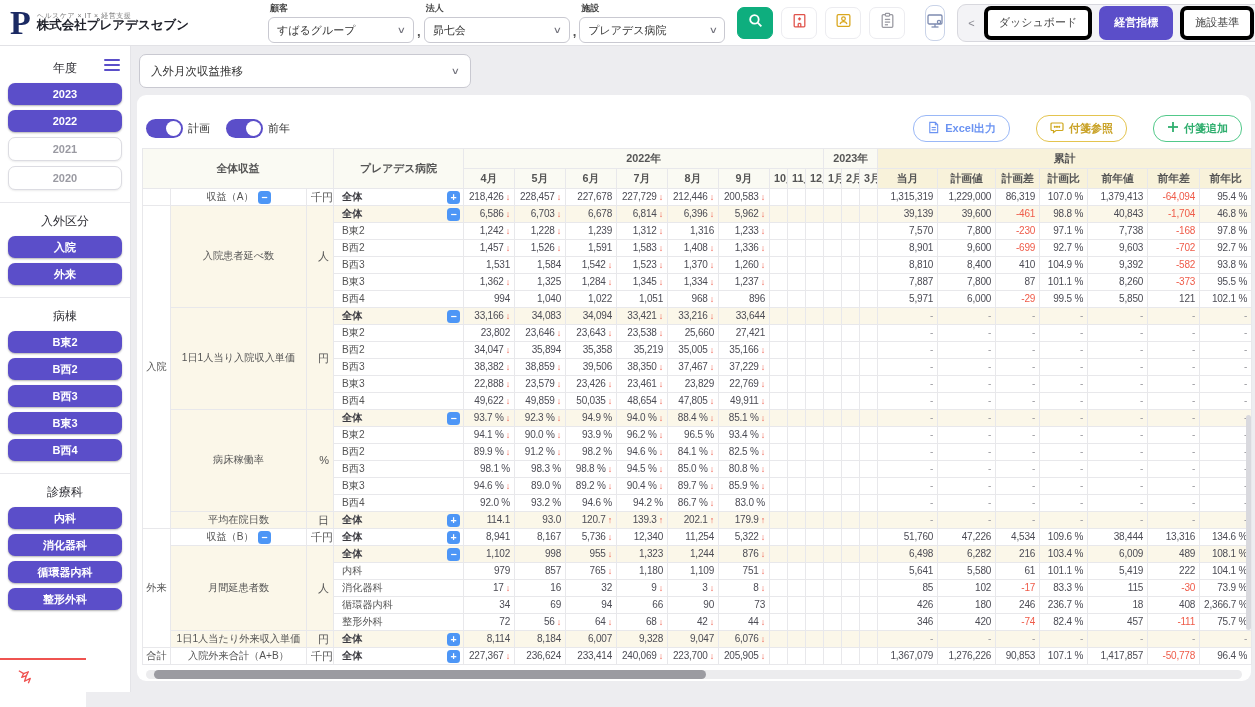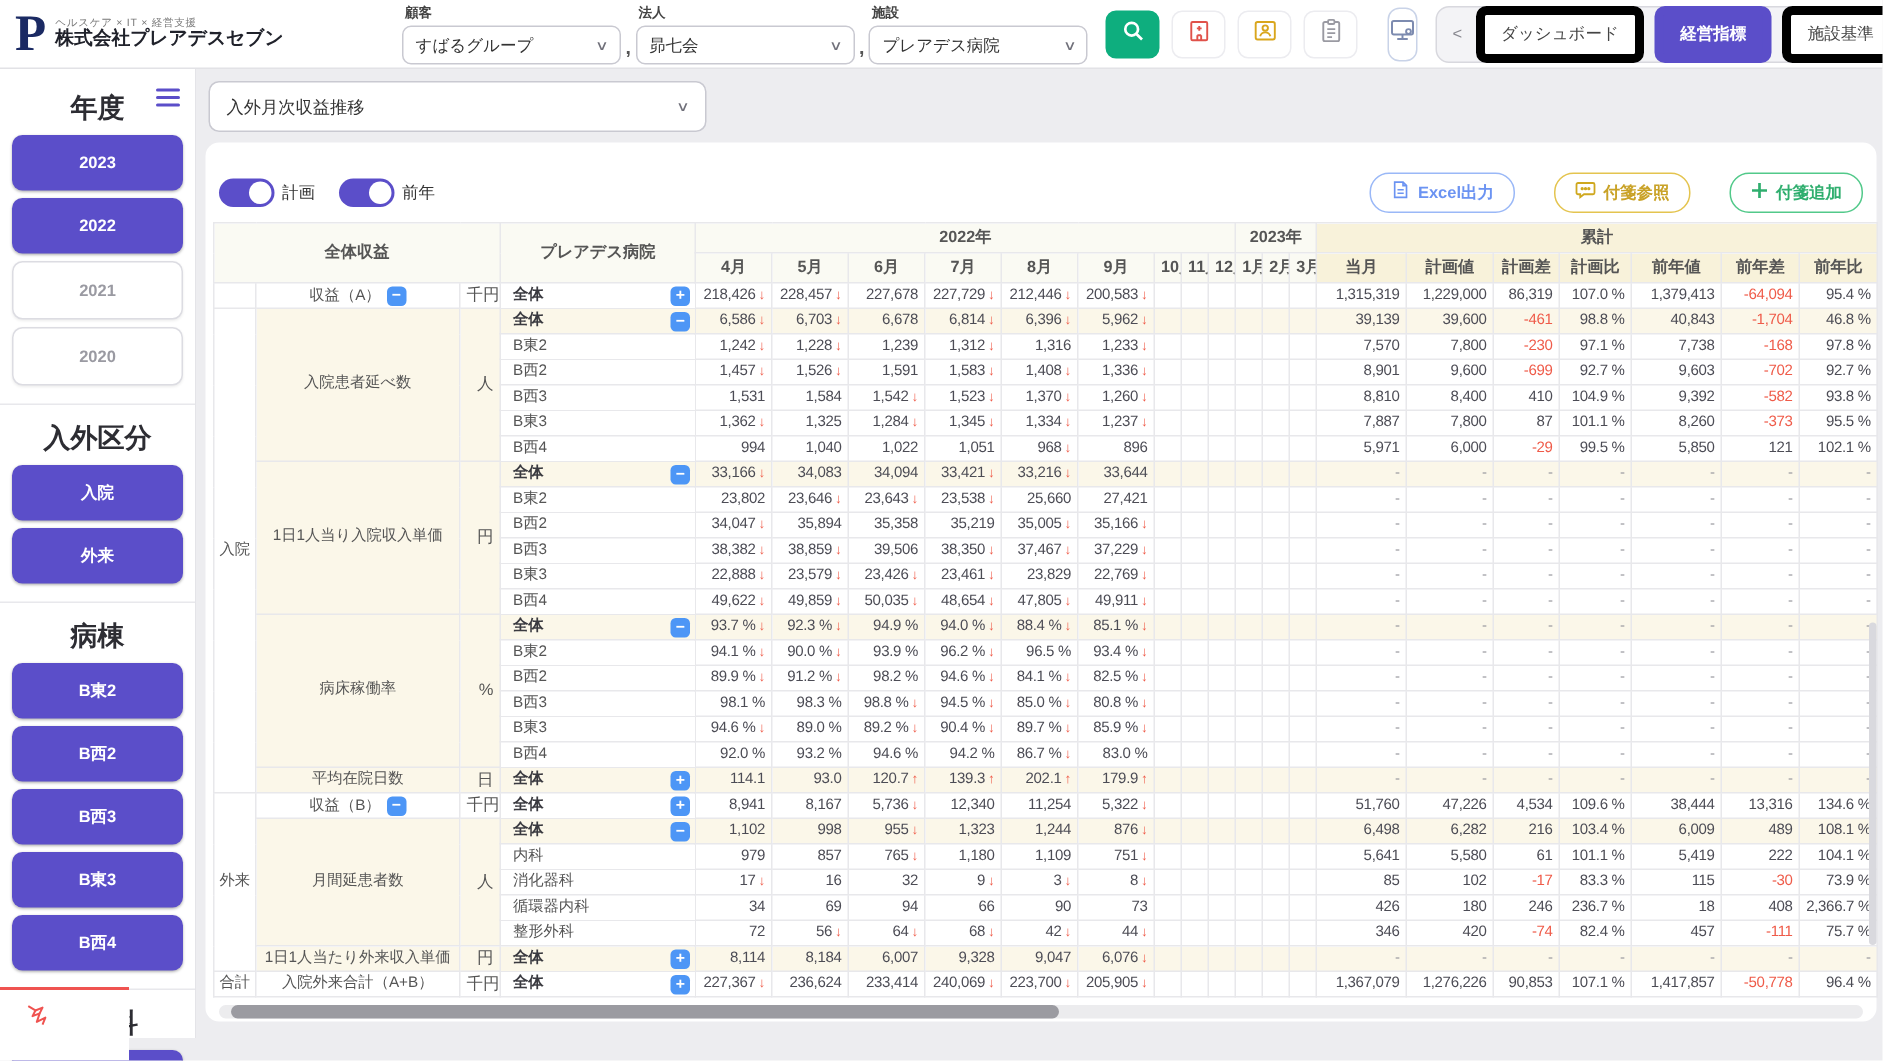--- a/index.html
+++ b/index.html
@@ -17,29 +17,29 @@
   .selectbox{width:146px;height:26px;border:1px solid #c9c9d1;border-radius:6px;background:#fff;display:flex;align-items:center;justify-content:space-between;padding:0 8px;font-size:11px;color:#333;box-sizing:border-box;cursor:pointer}
   .chev{color:#70707a;font-size:9px;transform:scaleX(1.4)}
   .comma{font-size:13px;font-weight:bold;color:#555;padding:0 3px;align-self:flex-end;margin-bottom:4px}
   .iconbtns{display:flex;gap:8px;margin-left:12px;align-items:center}
   .ibtn{width:34px;height:30px;border-radius:7px;display:flex;align-items:center;justify-content:center;border:1px solid #ececf0;background:#fff;cursor:pointer}
   .ibtn.green{background:#0eae7e;border-color:#0eae7e}
   .vdiv{width:1px;height:32px;background:#e4e4e8;margin:0 10px}
   .sysbtn{width:40px;height:34px;border:1px solid #c9d3e8;border-radius:8px;background:#fff;display:flex;align-items:center;justify-content:center;cursor:pointer}
   .tabwrap{height:38px;border:1px solid #d8d8de;background:#f3f3f6;border-radius:9px;display:flex;align-items:center;padding:0 8px;gap:7px;margin-left:12px;box-sizing:border-box}
   .navchev{font-size:11px;color:#8a8a92;cursor:pointer;padding:0 2px}
-  .tab{height:26px;padding:0 11px;background:#fff;border:6px solid #000000;border-radius:7px;font-size:11px;color:#444;display:flex;align-items:center;cursor:pointer;white-space:nowrap}
+  .tab{height:26px;padding:0 11px;background:#fff;border:4px solid #000000;border-radius:7px;font-size:11px;color:#444;display:flex;align-items:center;cursor:pointer;white-space:nowrap}
   .tab.active{background:#5b4ec9;border-color:#5b4ec9;color:#fff;font-weight:bold}
   
   .shell{display:flex;height:661px}
   .sidebar{width:131px;background:#fff;border-right:1px solid #e4e4e8;height:646px;position:relative;box-sizing:border-box;padding-top:4px}
   .burger{position:absolute;top:10px;right:10px;cursor:pointer}
   .burger div{width:16px;height:2px;background:#5b4ec9;margin:3px 0;border-radius:1px}
-  .sb-title{font-size:18px;font-weight:bold;color:#2d2d33;text-align:center;margin:10px 0 6px}
-  .sb-btn{margin:5px 8px;height:37px;border-radius:7px;font-size:11px;font-weight:bold;display:flex;align-items:center;justify-content:center;cursor:pointer}
+  .sb-title{font-size:12px;font-weight:normal;color:#2d2d33;text-align:center;margin:10px 0 6px}
+  .sb-btn{margin:5px 8px;height:22px;border-radius:7px;font-size:11px;font-weight:bold;display:flex;align-items:center;justify-content:center;cursor:pointer}
   .sb-btn.sel{background:#5b4ec9;color:#fff;box-shadow:0 1px 2px rgba(0,0,0,.3)}
   .sb-btn.unsel{background:#fff;color:#9a9aa2;border:1px solid #dcdce2;box-shadow:0 1px 2px rgba(0,0,0,.08)}
   .sb-div{height:1px;background:#e8e8ec;margin:12px 0 2px}
   .debugtab{position:absolute;left:0;top:658px;width:86px;height:49px;background:#fff;border-top:2.5px solid #ef5350;box-sizing:border-box;padding:7px 0 0 16px;z-index:9}
   
   .main{flex:1;padding:6px 4px 0 6px;box-sizing:border-box;overflow:hidden}
   .selrow{display:flex;align-items:center;margin:2px 2px 7px 2px}
   .report-select{width:332px;height:28px;background:#fff;border:1px solid #c9c9d1;border-radius:7px;display:flex;align-items:center;justify-content:space-between;padding:16px 11px;font-size:11.5px;color:#333;box-sizing:border-box;cursor:pointer}
   .viewtoggle{margin-left:auto;background:#e7e7ec;border-radius:16px;height:30px;display:flex;align-items:center;padding:0 2px;box-sizing:border-box}
   .vt{height:26px;border-radius:14px;padding:0 12px;font-size:11px;display:flex;align-items:center;gap:5px;color:#3c3c44;cursor:pointer}

